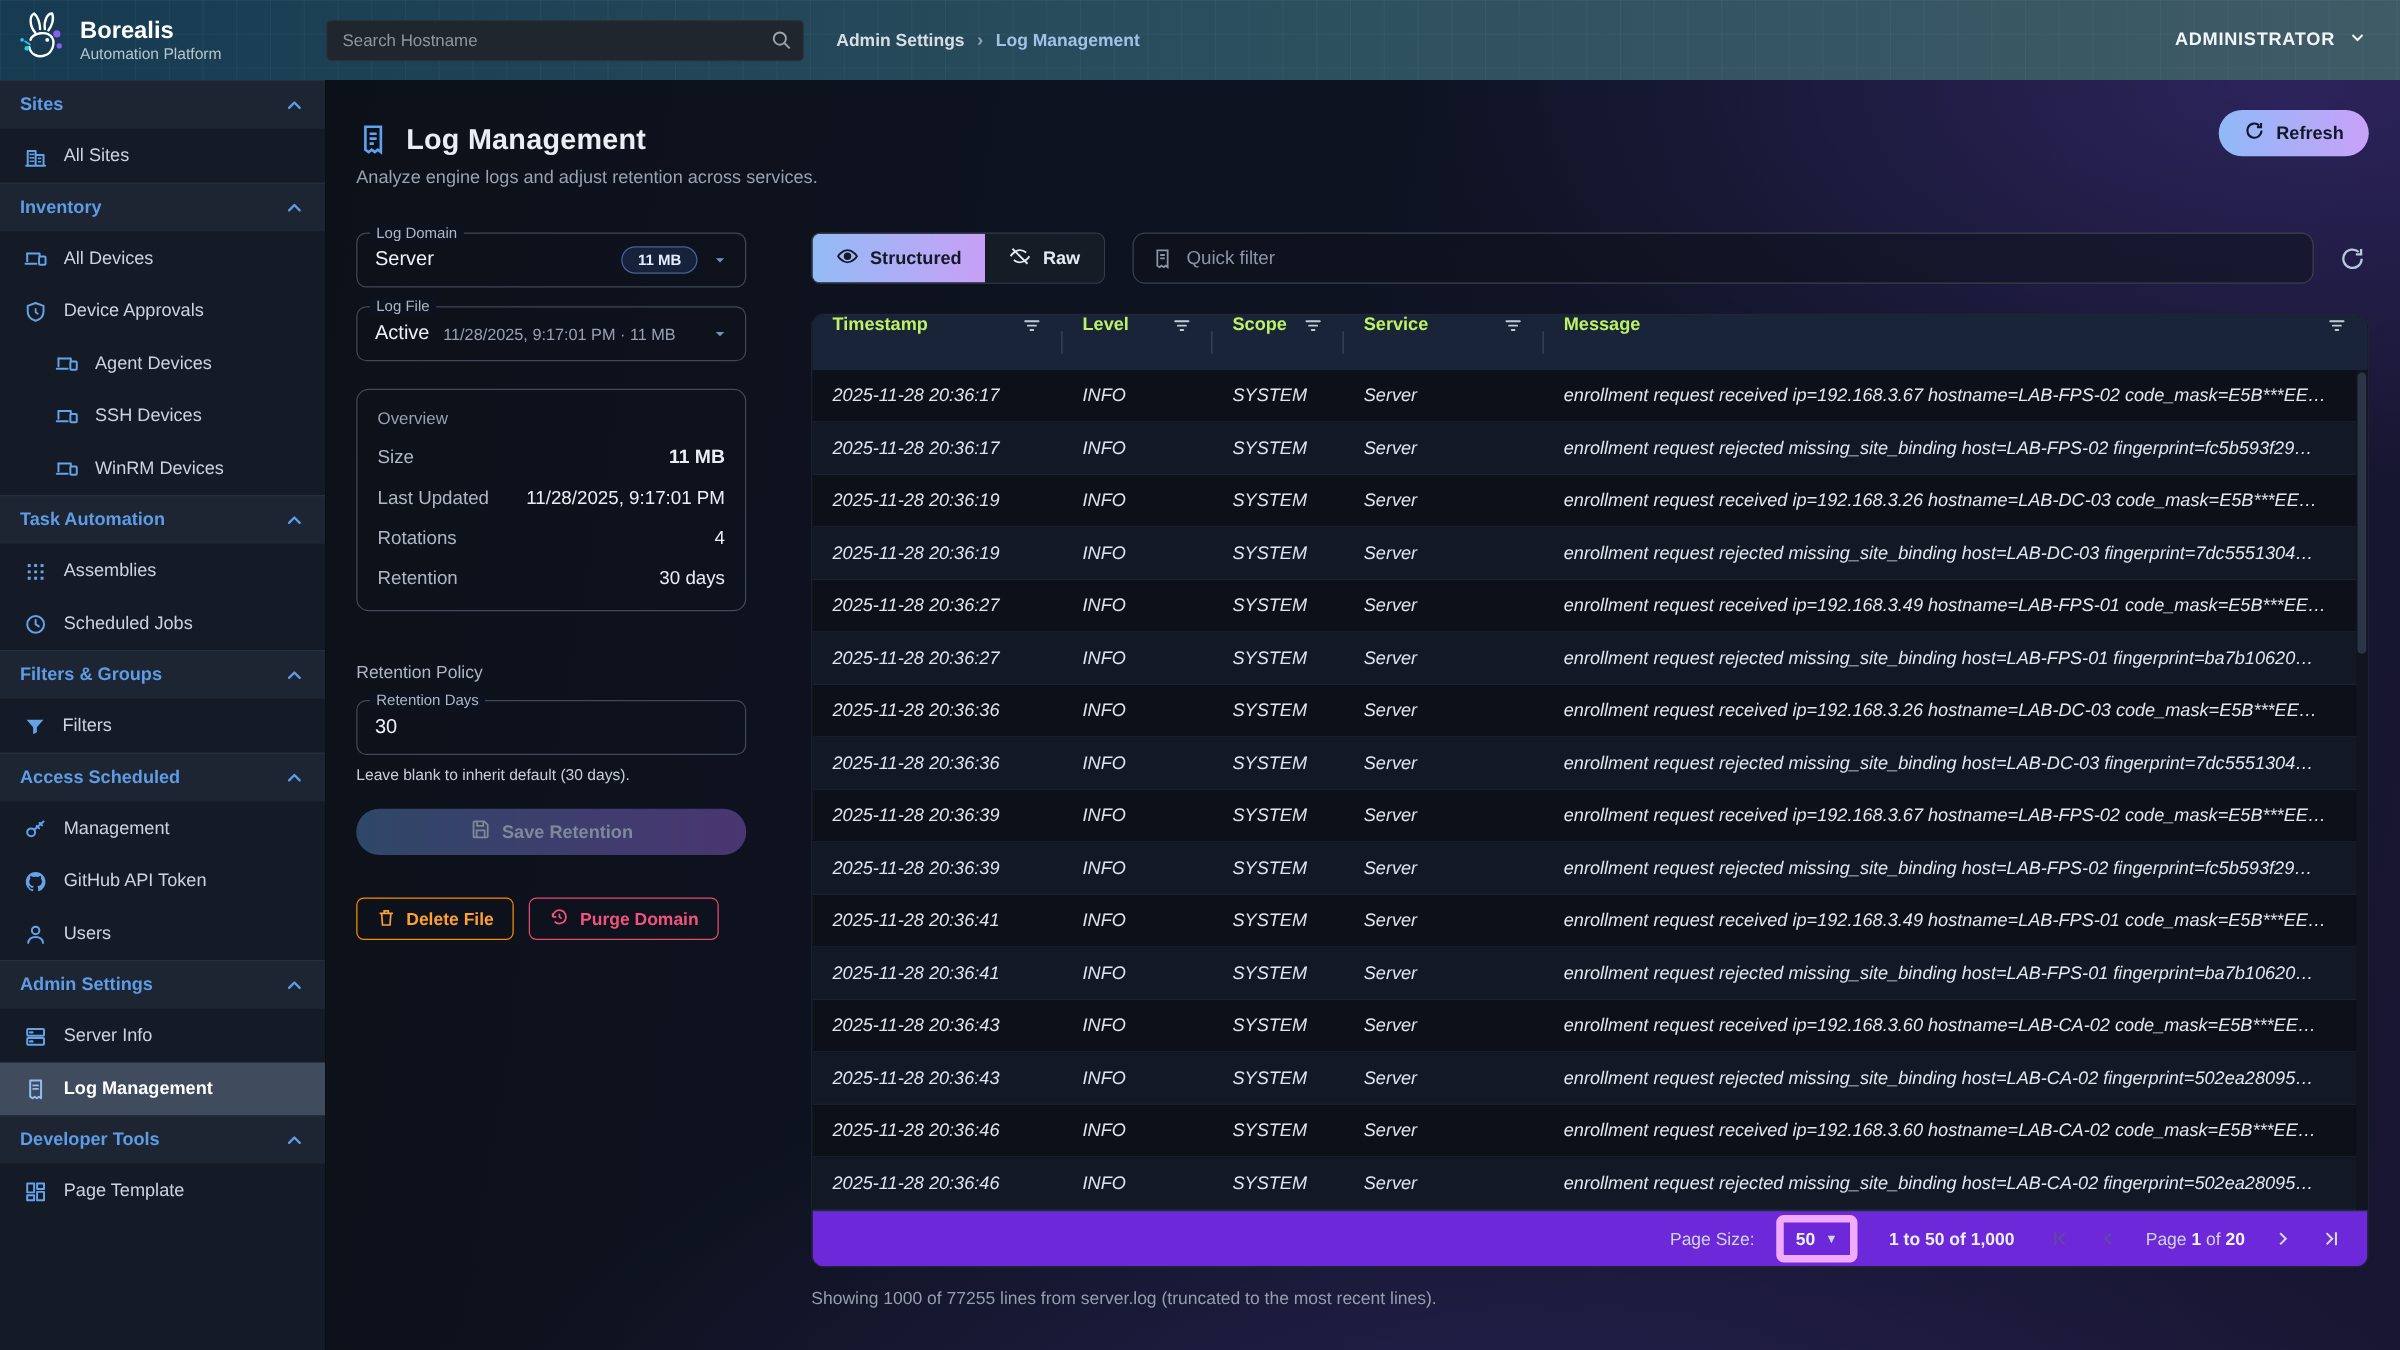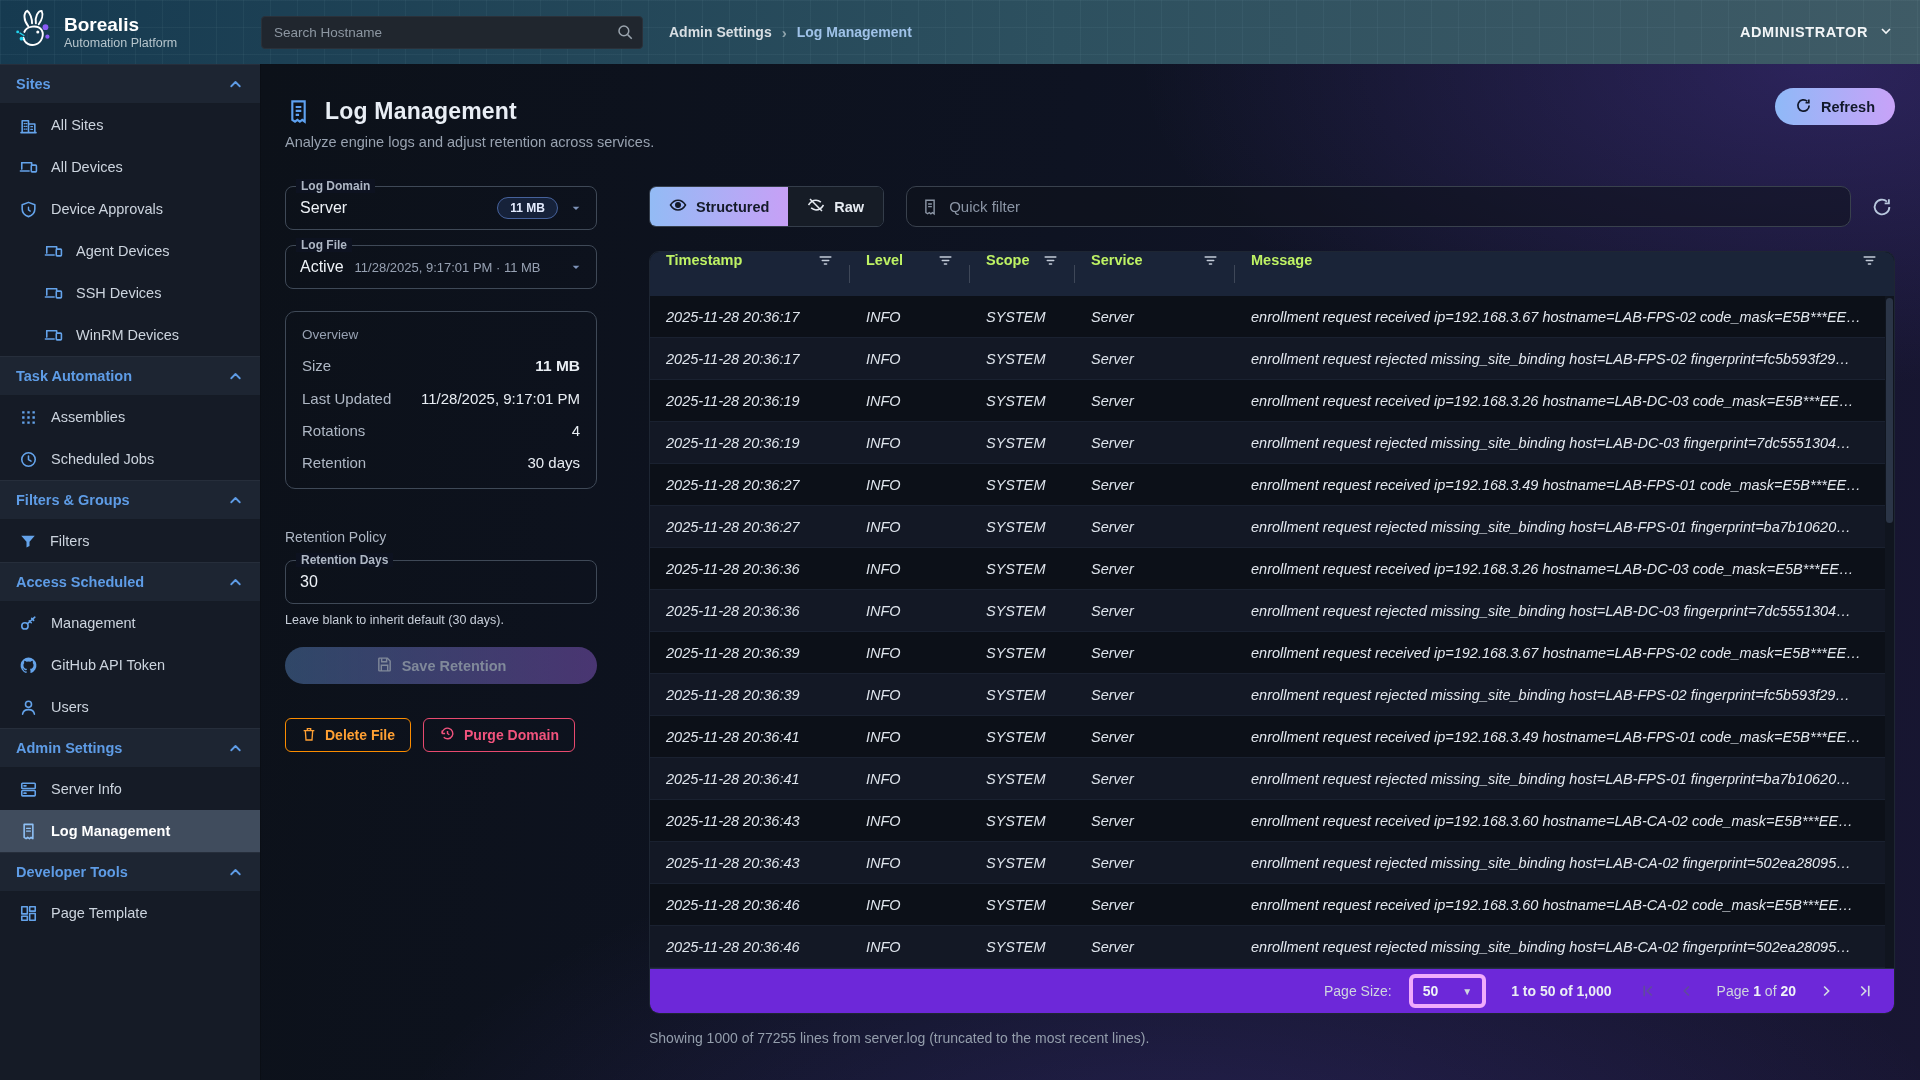--- a/index.html
+++ b/index.html
@@ -65,21 +65,21 @@
     font-weight:bold; font-family:"Liberation Sans", sans-serif; }
 
   .content { display:flex; margin-top:36px; gap:52px; }
 
   
   .left-col { width:312px; flex:0 0 312px; }
   .field { position:relative; border:1px solid #3f4957; border-radius:8px; height:44px;
     display:flex; align-items:center; padding:0 12px 0 14px; cursor:pointer; }
   .field + .field { margin-top:15px; }
   .float-lbl { position:absolute; top:-8px; left:10px; background:#0d1220; padding:0 5px;
-    font-size:12px; color:#aeb7c4;font-weight:bold; }
+    font-size:12px; color:#aeb7c4; }
   .fld-value { color:#eef2f7; font-size:16px; }
   .fld-meta { color:#97a1b2; font-size:13px; margin-left:11px; white-space:nowrap; overflow:hidden; }
   .pill { margin-left:auto; border:1px solid #46629c; background:#16223a; color:#e4ecff;
     font-size:12px; font-weight:bold; padding:3px 12px; border-radius:999px; }
   .fld-caret { color:#7d92b8; margin-left:10px; display:flex; flex:0 0 auto; }
 
   .overview { border:1px solid #3f4957; border-radius:10px; margin-top:22px; padding:15px 16px 17px; }
   .ov-title { font-size:13.5px; color:#97a1b2; }
   .ov-row { display:flex; justify-content:space-between; margin-top:15px; font-size:15px; }
   .ov-label { color:#aeb7c4; }
@@ -138,21 +138,21 @@
     color:#dfe5ed; white-space:nowrap; overflow:hidden; }
   .td-msg { color:#e3e8ef; }
   .scrollbar { position:absolute; top:0; right:0; bottom:0; width:9px; background:#10151f; }
   .scroll-thumb { position:absolute; top:2px; right:1px; width:7px; height:225px;
     background:#2b3547; border-radius:4px; cursor:grab; }
 
   
   .pager { height:45px; background:#6d28d9; border-top:1px solid #232e41; display:flex;
     align-items:center; justify-content:flex-end; padding-right:18px; gap:17px;
     color:#cfd6df; font-size:14px; }
-  .psize-box { display:flex; align-items:center; gap:24px; border:4px solid #f0abfc; border-radius:6px;
+  .psize-box { display:flex; align-items:center; gap:8px; border:6px solid #f0abfc; border-radius:6px;
     padding:5px 10px; color:#eef2f7; font-weight:bold; cursor:pointer; background:transparent;
     font-size:14px; font-family:"Liberation Sans", sans-serif; }
   .psize-box .car { color:#cfd6df; font-size:10px; }
   .p-range { font-weight:bold; color:#eaeef4; margin:0 8px; }
   .nav-ic { background:none; border:none; display:flex; padding:2px; cursor:pointer; }
   .nav-dim { color:#59637399; }
   .nav-lit { color:#d3dae3; }
   .p-label { margin:0 2px; }
   .p-label b { color:#f0f3f8; }
   .foot-note { margin-top:16px; color:#949eac; font-size:14px; }
@@ -219,20 +219,28 @@
         </div>
         <div class="side-item">
           <span class="ic">
             <svg width="19" height="19" viewBox="0 0 24 24" fill="none" stroke="currentColor" stroke-width="2" stroke-linecap="round" stroke-linejoin="round">
               <path d="M4 21V6h8v15M12 21V10h8v11M2.5 21h19"></path>
               <path d="M6.5 9.5h1M9 9.5h1M6.5 13h1M9 13h1M6.5 16.5h1M9 16.5h1M15 13.5h2M15 17h2" stroke-width="1.6"></path>
             </svg>
           </span>
                    <span>All Sites</span>
         </div>
+        <div class="side-section">
+          <span class="lbl">Inventory</span>
+                 <span class="chev">
+            <svg width="17" height="17" viewBox="0 0 24 24" fill="none" stroke="currentColor" stroke-width="2" stroke-linecap="round" stroke-linejoin="round">
+              <path d="M6 14.5l6-6 6 6" stroke-width="2.6"></path>
+            </svg>
+          </span>
+        </div>
         <div class="side-item">
           <span class="ic">
             <svg width="19" height="19" viewBox="0 0 24 24" fill="none" stroke="currentColor" stroke-width="2" stroke-linecap="round" stroke-linejoin="round">
               <path d="M3.5 6h12.5v3"></path>
               <path d="M3.5 6v8M1.8 16.5h11"></path>
               <rect x="15.5" y="9" width="6.5" height="8.5" rx="1"></rect>
             </svg>
           </span>
                    <span>All Devices</span>
         </div>

